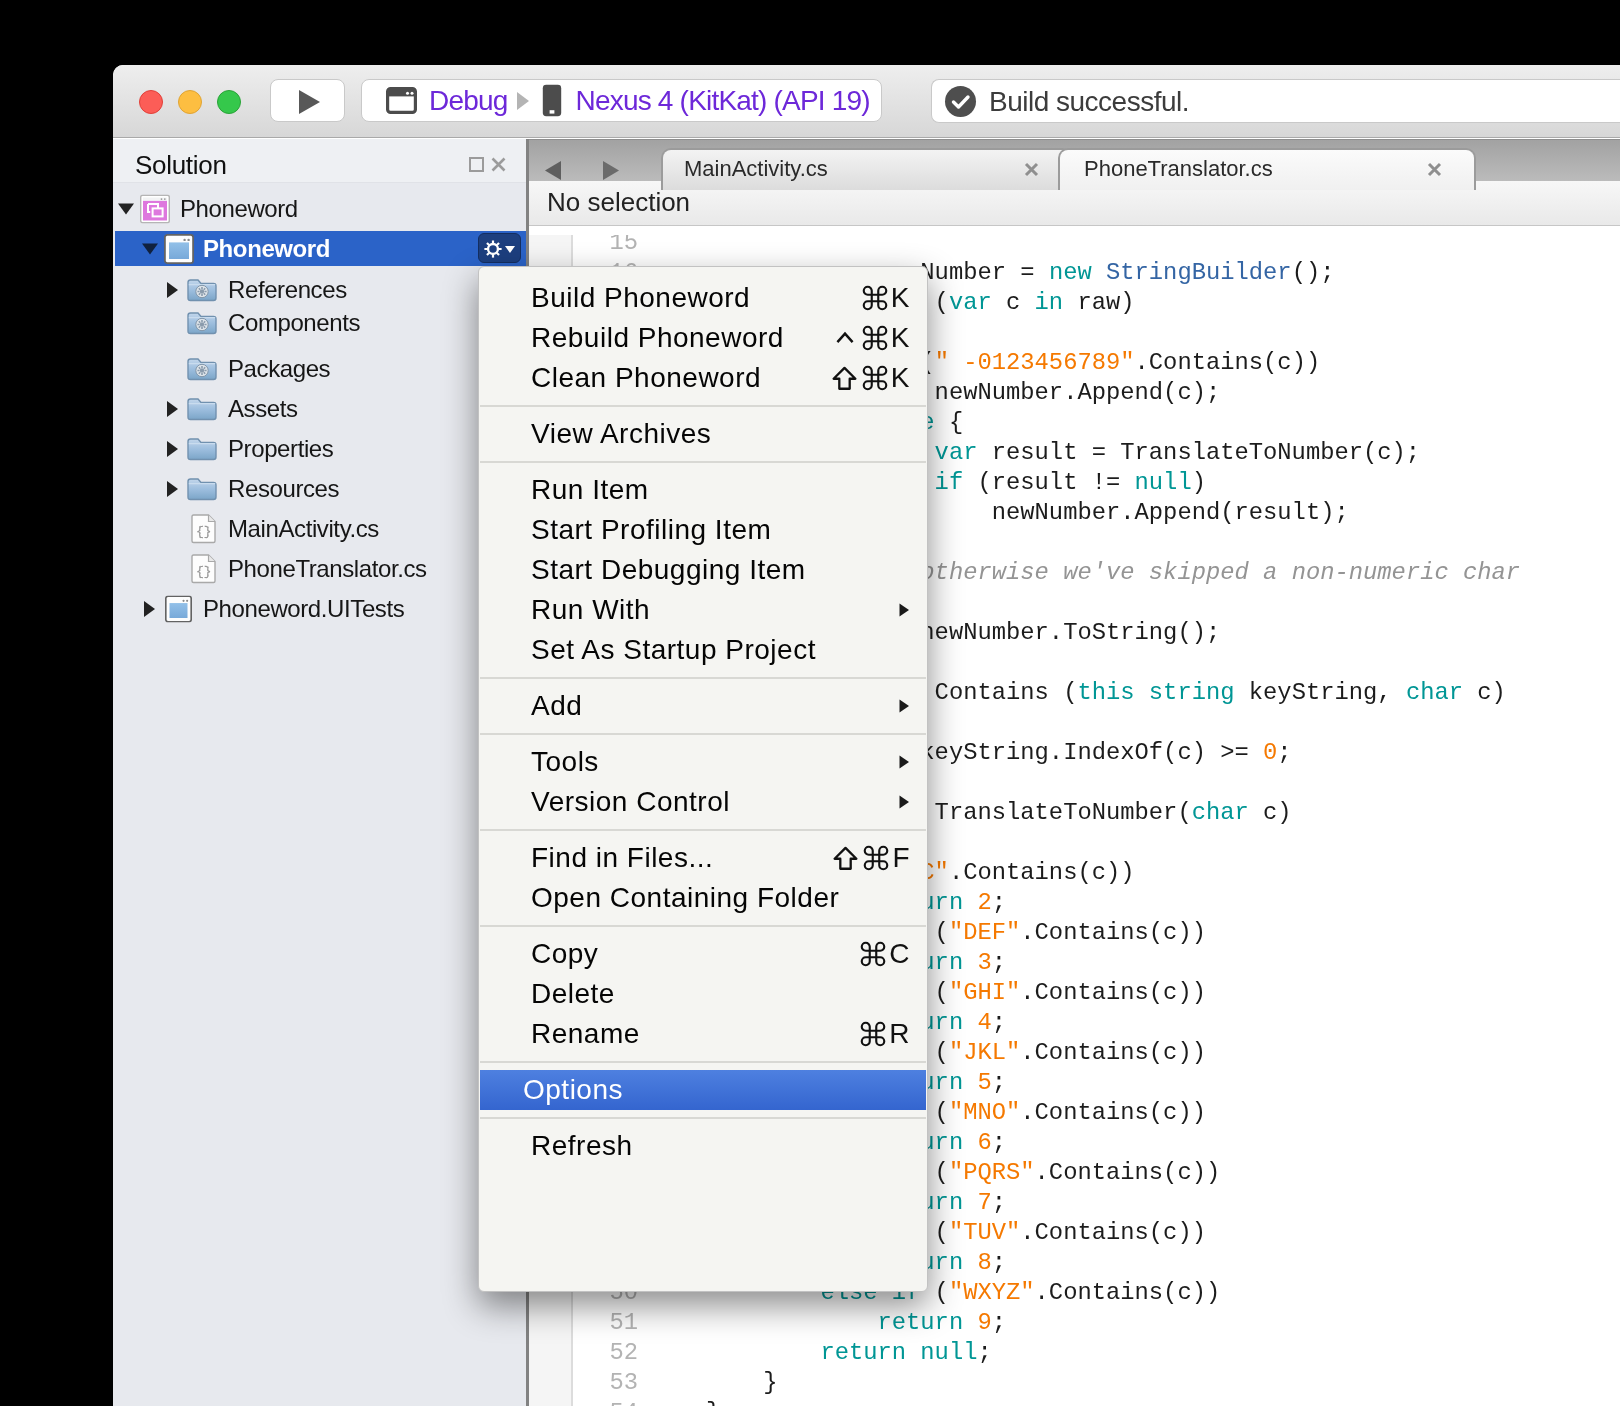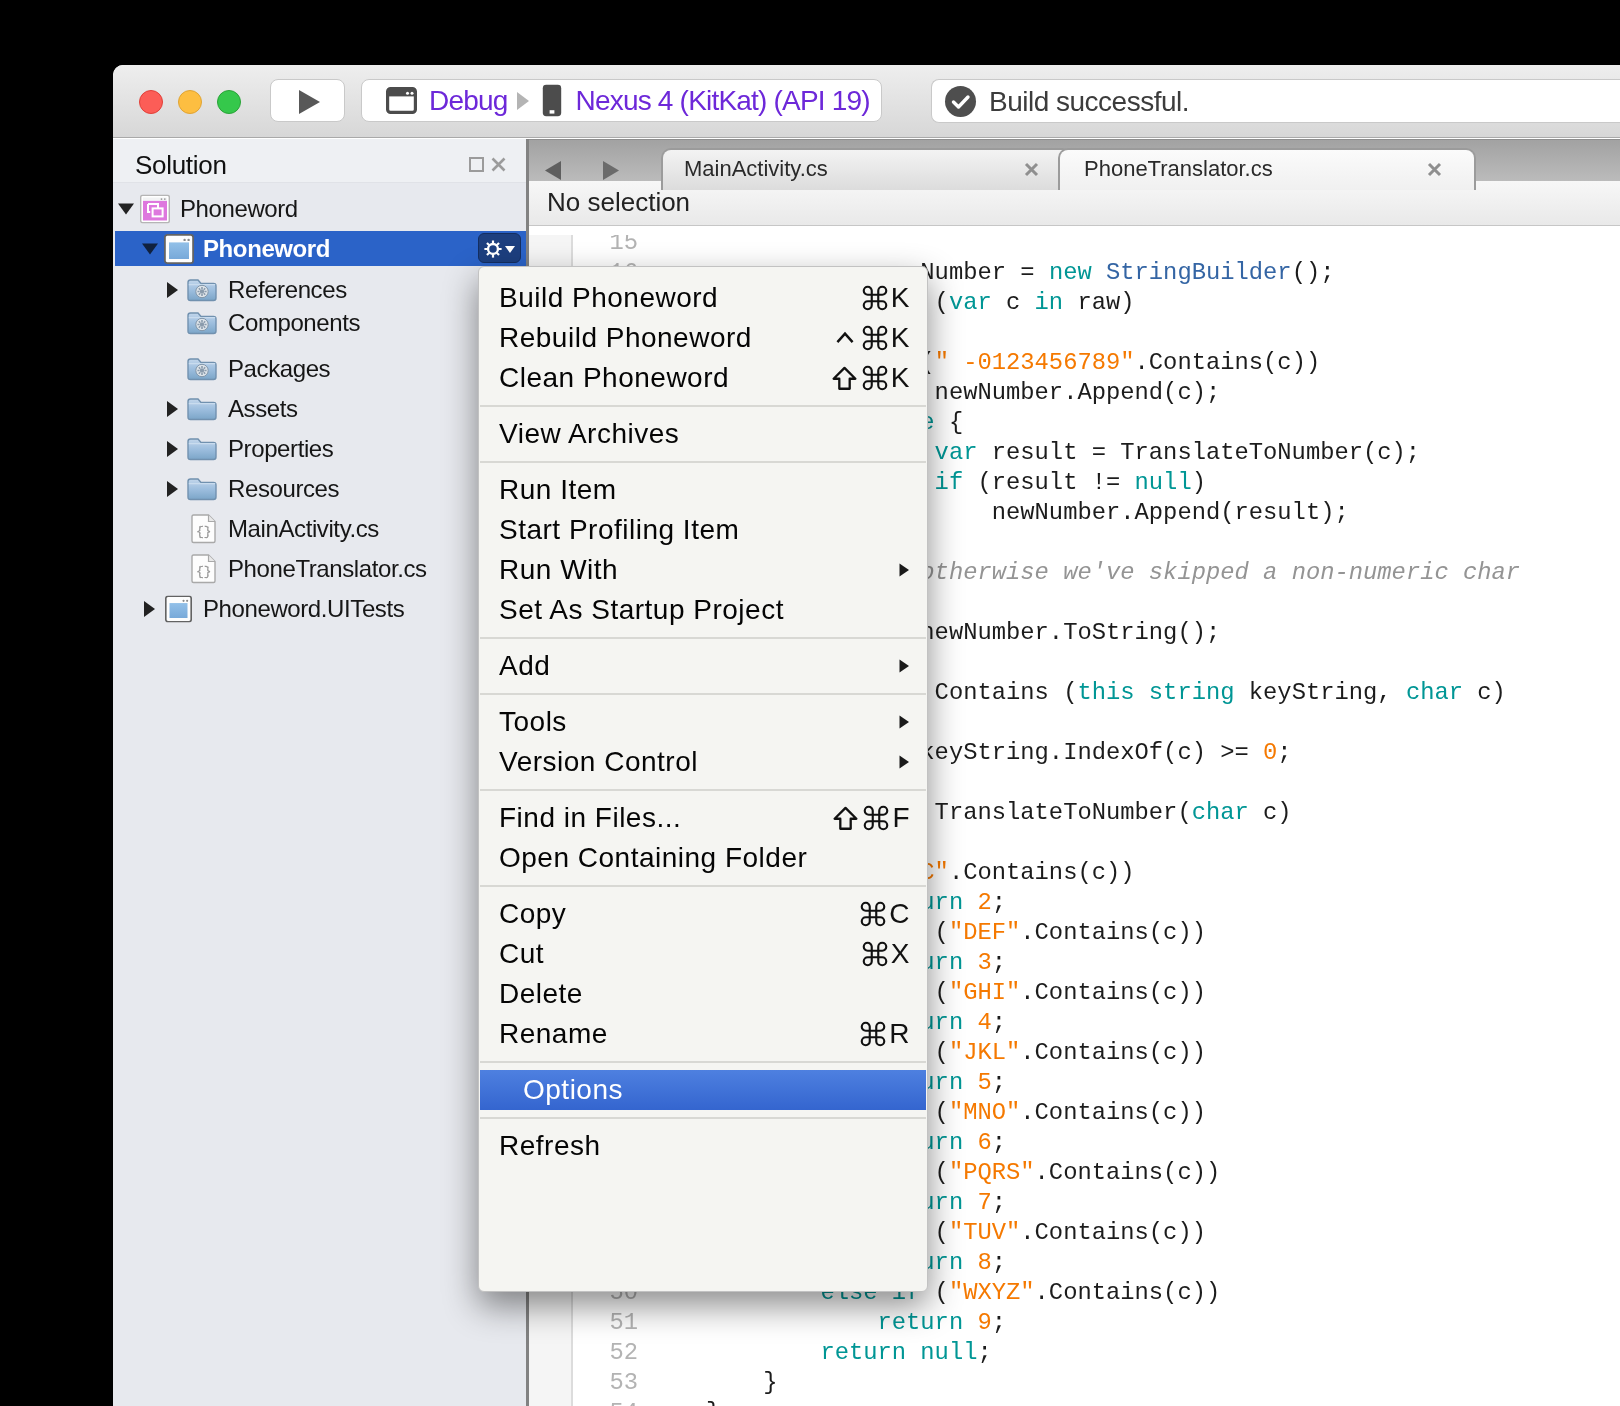--- a/index.html
+++ b/index.html
@@ -40,21 +40,21 @@
 #crumb .t{position:absolute;left:18px;top:0;line-height:43px;font-size:26px;color:#222}
 #ebody{position:absolute;left:0;top:96px;right:0;bottom:0;overflow:hidden;background:linear-gradient(to right,#f5f5f5 0,#f5f5f5 42px,#dcdcdc 42px,#dcdcdc 44px,#ffffff 44px)}
 #lnums,#codep{position:absolute;top:-7px;font-family:"Liberation Mono",monospace;font-size:23.8px;line-height:30px}
 #lnums{left:0;width:109px;text-align:right;color:#b3b3b3}
 #codep{left:120px;color:#1c1c1c;white-space:pre}
 #codep .k{color:#009695;font-style:normal}
 #codep .t{color:#3465a4;font-style:normal}
 #codep .s,#codep .n{color:#f57900;font-style:normal}
 #codep .c{color:#949494;font-style:italic}
 #menu{position:absolute;left:365px;top:201px;width:450px;height:1026px;background:#f5f5f2;border:1px solid #c2c2c2;border-radius:6px;box-shadow:0 14px 34px rgba(0,0,0,.45);padding-top:11px;z-index:5}
-#menu>div{position:relative;height:40px;line-height:40px;padding-left:20px;font-size:28px;letter-spacing:0.5px;color:#050505;white-space:nowrap}
+#menu>div{position:relative;height:40px;line-height:40px;padding-left:52px;font-size:28px;letter-spacing:0.5px;color:#050505;white-space:nowrap}
 #menu .msep{height:16px;padding:0}
 #menu .msep span{position:absolute;left:1px;right:1px;top:7px;height:2px;background:#d8d8d4}
 #menu .short{position:absolute;right:17px;top:0;height:40px;display:flex;align-items:center}
 #menu .short b{font-weight:normal;font-size:28px;color:#111}
 #menu .short .sym{margin-right:1px}
 #menu .subar{position:absolute;right:17px;top:12px;line-height:0}
 #menu .sel{padding:0 1px;height:40px}
 #menu .selin{display:block;border-radius:0;background:linear-gradient(#4e80e0,#3465cf);height:40px;line-height:40px;padding-left:43px;color:#fff}
 svg{display:block}
 </style></head><body>
@@ -426,20 +426,21 @@
         </span></div>
       <div class="msep">
         <span></span>
       </div>
       <div>View Archives</div>
       <div class="msep">
         <span></span>
       </div>
       <div>Run Item</div>
       <div>Start Profiling Item</div>
+      <div>Start Debugging Item</div>
       <div>Run With<span class="subar">
           <svg width="12" height="16" viewBox="0 0 12 16">
             <path d="M1.5 1.5 L11 8 L1.5 14.5 Z" fill="#1a1a1a"></path>
           </svg>
         </span></div>
       <div>Set As Startup Project</div>
       <div class="msep">
         <span></span>
       </div>
       <div>Add<span class="subar">
@@ -474,26 +475,20 @@
         </span></div>
       <div>Open Containing Folder</div>
       <div class="msep">
         <span></span>
       </div>
       <div>Copy<span class="short">
           <svg class="sym" width="30" height="30" viewBox="0 0 24 24">
             <path d="M9.4 9.4 H14.6 V14.6 H9.4 Z M9.4 9.4 V6.2 A3.2 3.2 0 1 0 6.2 9.4 H9.4 M14.6 9.4 V6.2 A3.2 3.2 0 1 1 17.8 9.4 H14.6 M14.6 14.6 V17.8 A3.2 3.2 0 1 0 17.8 14.6 H14.6 M9.4 14.6 V17.8 A3.2 3.2 0 1 1 6.2 14.6 H9.4" fill="none" stroke="#111" stroke-width="1.7"></path>
           </svg>
           <b>C</b>
-        </span></div>
-      <div>Cut<span class="short">
-          <svg class="sym" width="30" height="30" viewBox="0 0 24 24">
-            <path d="M9.4 9.4 H14.6 V14.6 H9.4 Z M9.4 9.4 V6.2 A3.2 3.2 0 1 0 6.2 9.4 H9.4 M14.6 9.4 V6.2 A3.2 3.2 0 1 1 17.8 9.4 H14.6 M14.6 14.6 V17.8 A3.2 3.2 0 1 0 17.8 14.6 H14.6 M9.4 14.6 V17.8 A3.2 3.2 0 1 1 6.2 14.6 H9.4" fill="none" stroke="#111" stroke-width="1.7"></path>
-          </svg>
-          <b>X</b>
         </span></div>
       <div>Delete</div>
       <div>Rename<span class="short">
           <svg class="sym" width="30" height="30" viewBox="0 0 24 24">
             <path d="M9.4 9.4 H14.6 V14.6 H9.4 Z M9.4 9.4 V6.2 A3.2 3.2 0 1 0 6.2 9.4 H9.4 M14.6 9.4 V6.2 A3.2 3.2 0 1 1 17.8 9.4 H14.6 M14.6 14.6 V17.8 A3.2 3.2 0 1 0 17.8 14.6 H14.6 M9.4 14.6 V17.8 A3.2 3.2 0 1 1 6.2 14.6 H9.4" fill="none" stroke="#111" stroke-width="1.7"></path>
           </svg>
           <b>R</b>
         </span></div>
       <div class="msep">
         <span></span>

